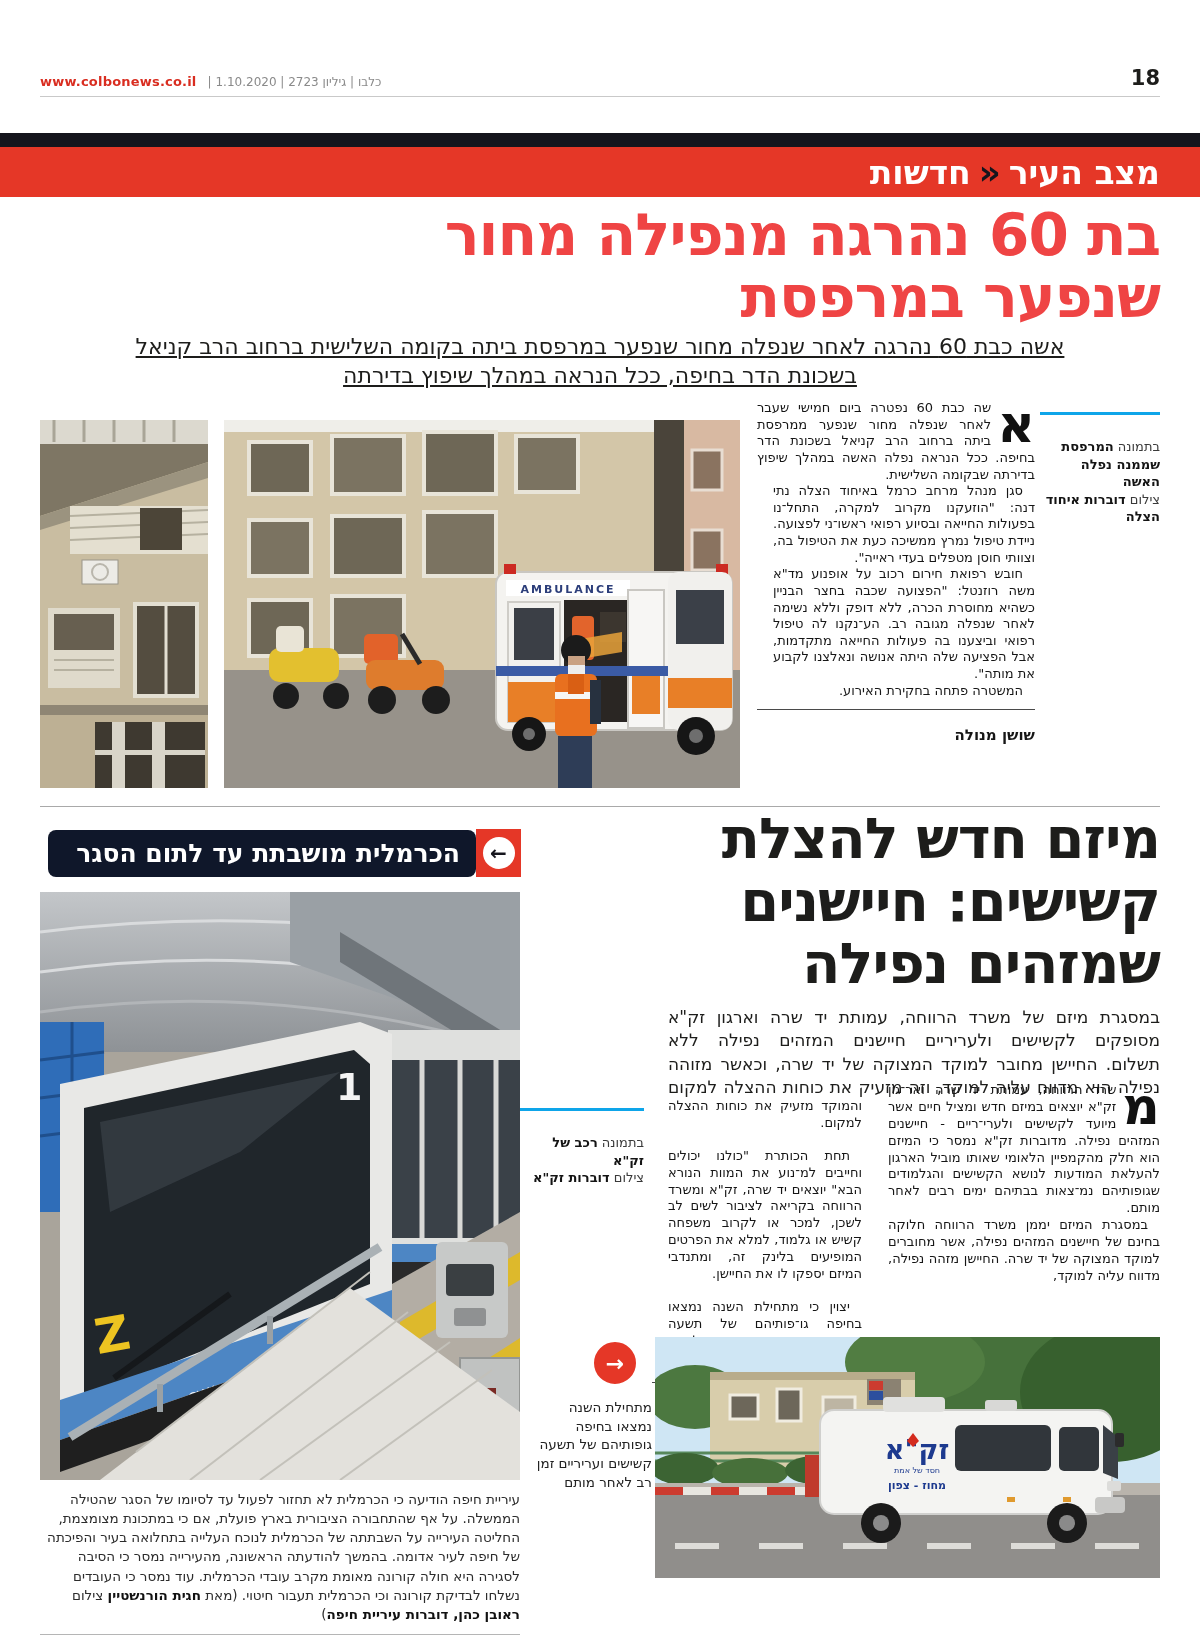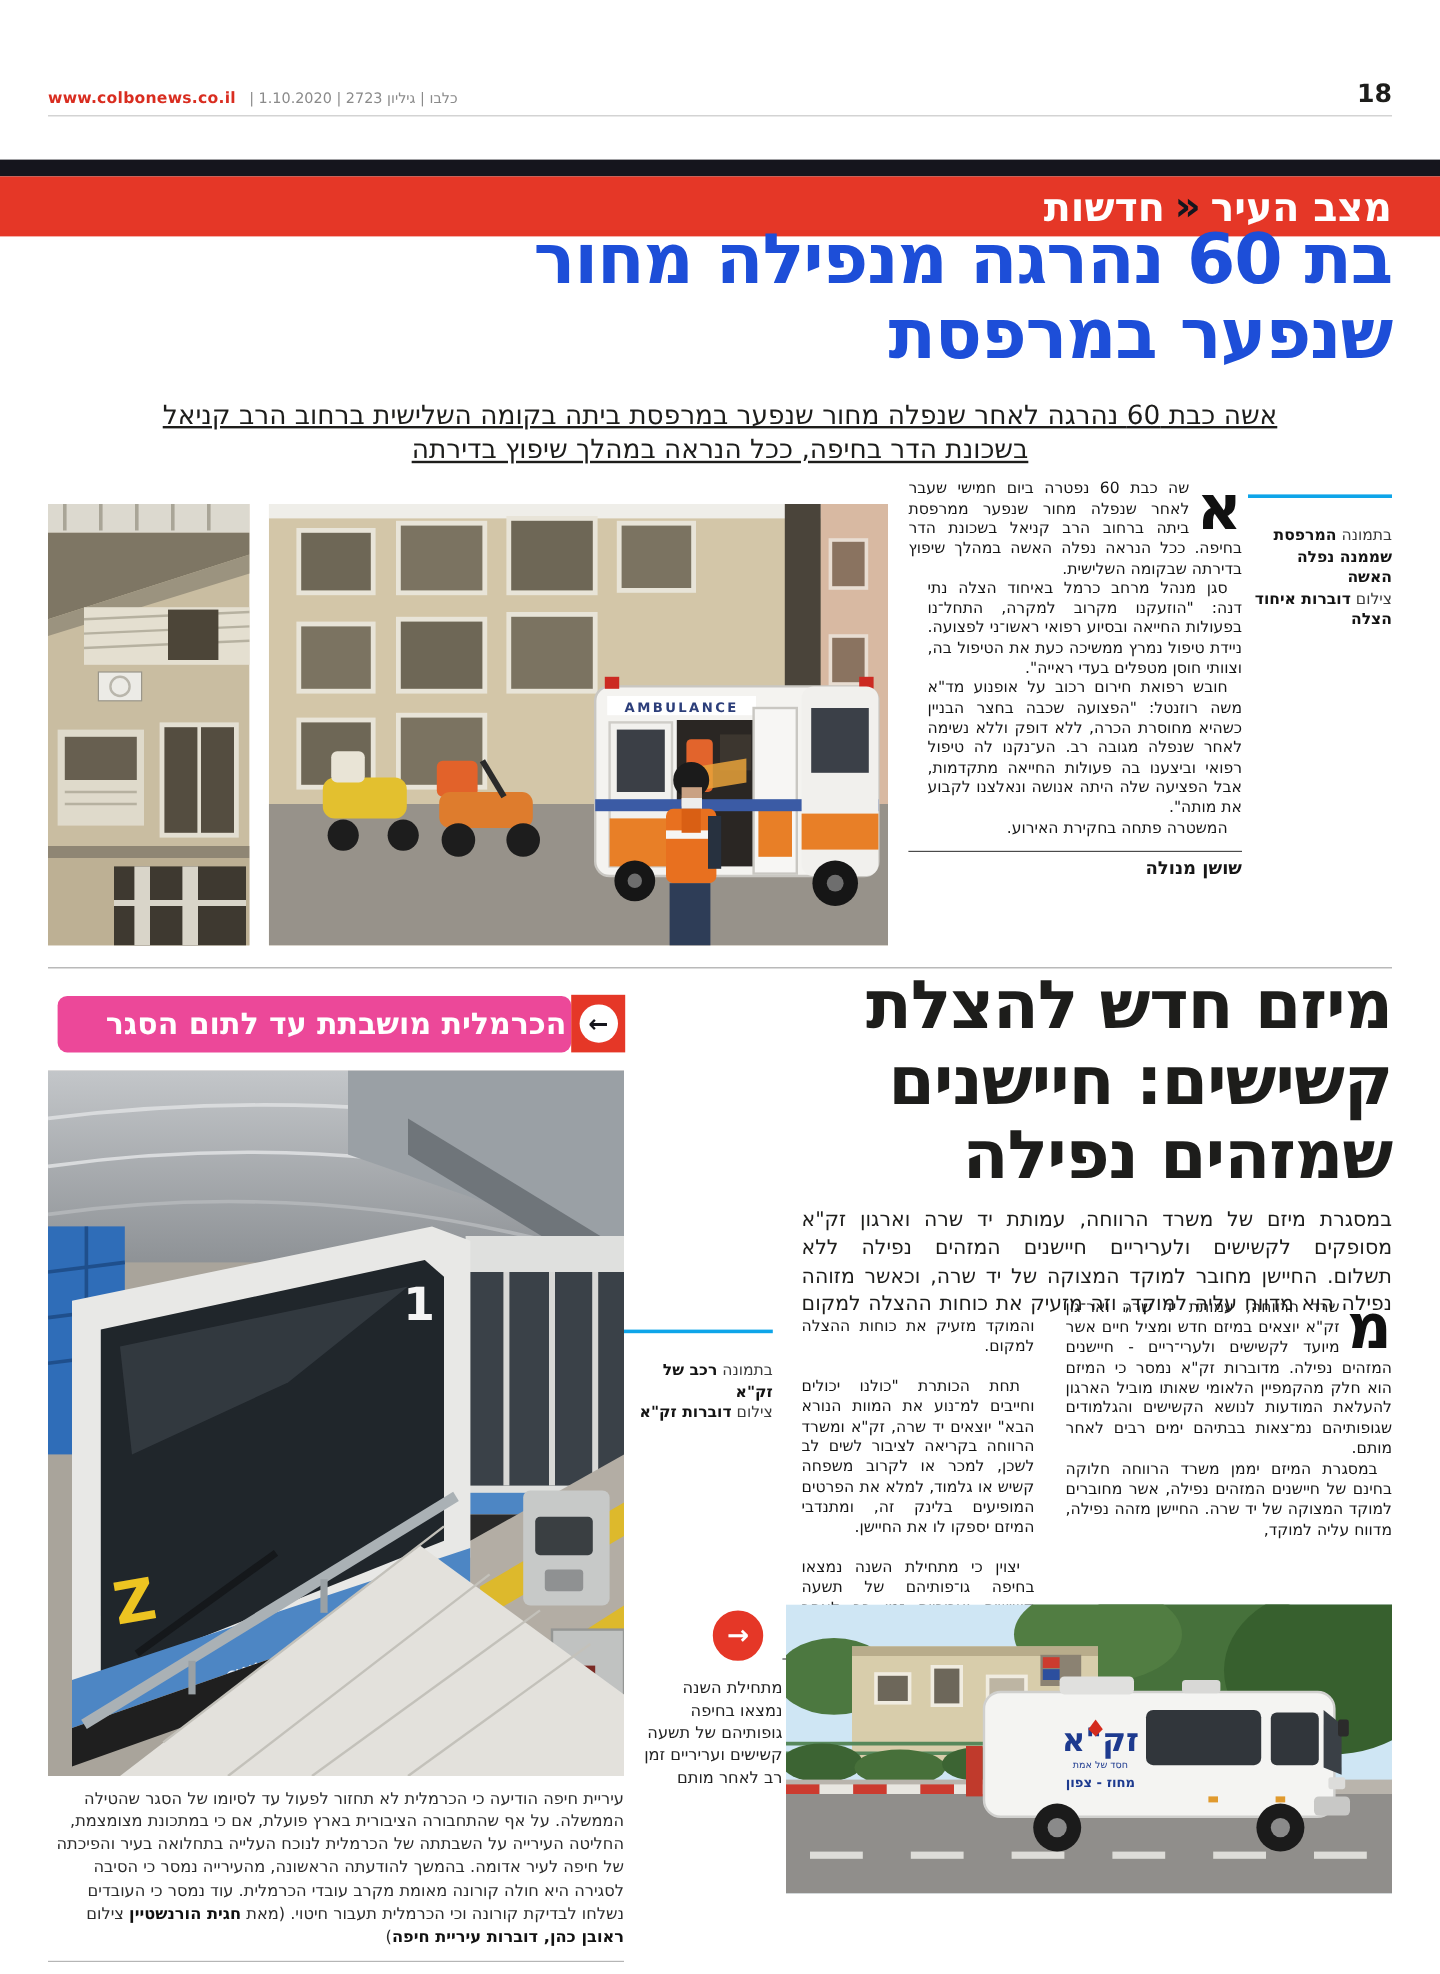--- a/index.html
+++ b/index.html
@@ -15,44 +15,44 @@
   .head-rule{top:96px;left:40px;right:40px;height:1px;background:#c9c9c9;}
 
   
   .black-strip{top:133px;left:0;width:100%;height:14px;background:#15151d;}
   .red-banner{top:147px;left:0;width:100%;height:50px;background:#e53727;display:flex;align-items:center;
               justify-content:flex-start;direction:rtl;padding-right:40px;box-sizing:border-box;}
   .red-banner .sec{color:#ffffff;font-weight:bold;font-size:33px;line-height:1;}
   .red-banner .chev{color:#15151d;font-weight:bold;font-size:34px;margin:0 8px;line-height:1;}
 
   
-  .h1{top:185px;right:40px;text-align:right;direction:rtl;font-weight:800;font-size:58px;line-height:1.07;
-      color:#1d4ed8;letter-spacing:-1px;}
+  .h1{top:204px;right:40px;text-align:right;direction:rtl;font-weight:800;font-size:58px;line-height:1.07;
+      color:#ef4444;letter-spacing:-1px;}
   .subhead1{top:333px;left:70px;right:70px;text-align:center;direction:rtl;font-size:22px;line-height:1.3;color:#1d1d1b;text-decoration:underline;}
 
   .photoA{left:40px;top:420px;width:168px;height:368px;}
   .photoB{left:224px;top:420px;width:516px;height:368px;}
   svg{display:block;}
 
   .a1col{left:757px;top:400px;width:278px;direction:rtl;text-align:justify;font-size:13px;line-height:1.28;color:#161616;}
   .a1col p{margin:0;}
   .a1col p.ind{text-indent:12px;margin-left:16px;}
   .dropcap{float:right;font-size:52px;line-height:44px;font-weight:bold;margin:2px 0 0 6px;color:#111;}
-  .byline{margin-top:10px;border-top:1px solid #4a4a4a;padding-top:4px;font-weight:bold;font-size:15px;text-align:right;}
+  .byline{margin-top:10px;border-top:1px solid #4a4a4a;padding-top:16px;font-weight:bold;font-size:15px;text-align:right;}
 
   .caption{direction:rtl;text-align:right;font-size:13px;line-height:1.35;color:#3a3a3a;border-top:3px solid #0ea5e9;padding-top:23px;}
   .caption .b{font-weight:bold;color:#141414;}
   .caption1{left:1040px;top:412px;width:120px;}
   .caption2{left:520px;top:1108px;width:124px;}
 
   .mid-rule{top:806px;left:40px;right:40px;height:1px;background:#a9a9a9;}
 
   
-  .banner2{left:48px;top:830px;width:428px;height:47px;background:#ec4899;border-radius:8px;display:flex;
-           align-items:center;direction:rtl;padding-right:4px;box-sizing:border-box;}
+  .banner2{left:48px;top:830px;width:428px;height:47px;background:#0f172a;border-radius:8px;display:flex;
+           align-items:center;direction:rtl;padding-right:16px;box-sizing:border-box;}
   .banner2 span{color:#fff;font-weight:bold;font-size:25px;white-space:nowrap;}
   .red-sq{left:476px;top:829px;width:45px;height:48px;background:#e53727;display:flex;align-items:center;justify-content:center;}
   .circ-b{width:32px;height:32px;background:#fff;border-radius:50%;display:flex;align-items:center;justify-content:center;
           color:#15151d;font-weight:bold;font-size:20px;line-height:1;}
   .photoC{left:40px;top:892px;width:480px;height:588px;}
   .captionC{left:40px;top:1490px;width:480px;direction:rtl;text-align:right;font-size:13.5px;line-height:1.42;color:#2c2c2c;
             border-bottom:1px solid #b5b5b5;padding-bottom:10px;}
   .captionC .b{font-weight:bold;color:#111;}
 
   

